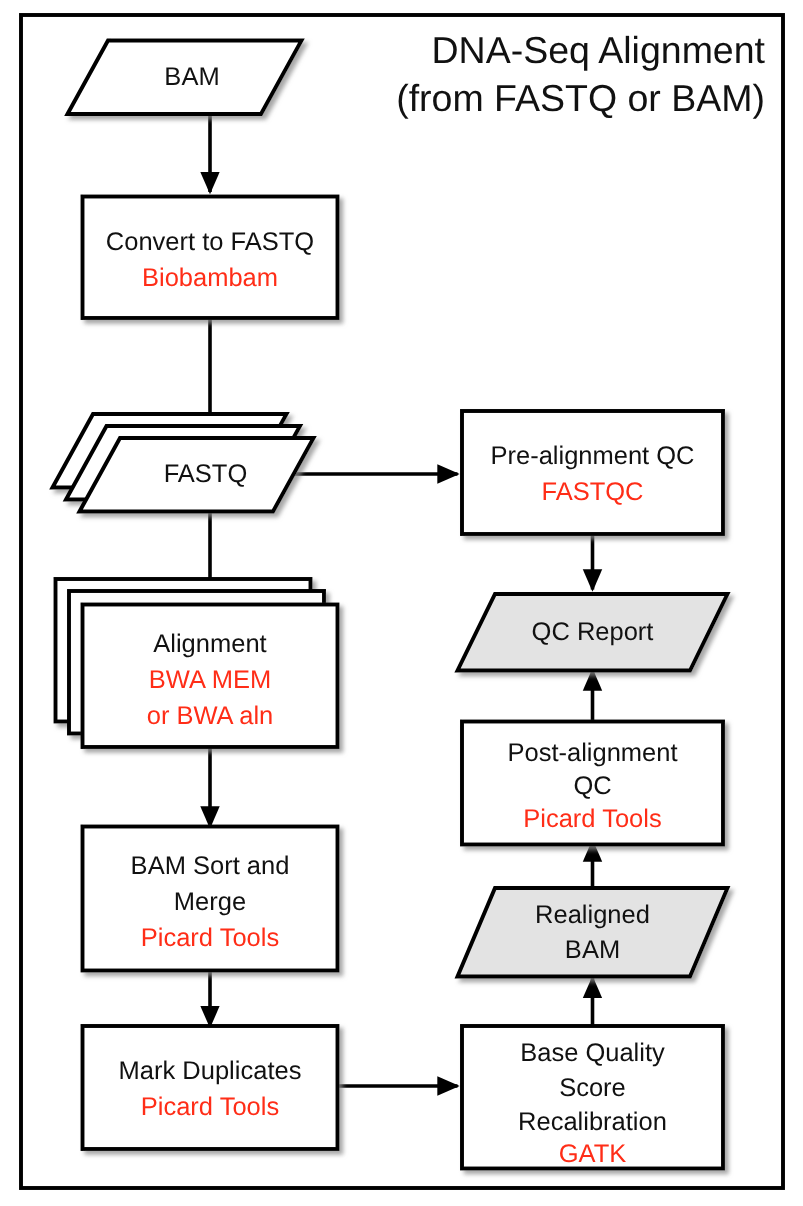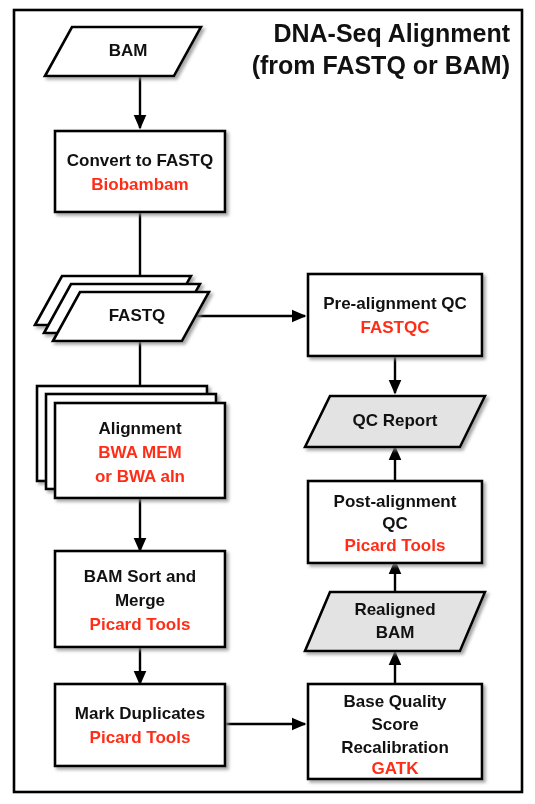--- a/index.html
+++ b/index.html
@@ -10,21 +10,20 @@
   body {
     width: 535px;
     height: 804px;
     font-family: "Liberation Sans", sans-serif;
     overflow: hidden;
   }
   #canvas {
     position: relative;
     width: 535px;
     height: 804px;
-    font-weight: bold;
   }
   svg.flow {
     position: absolute;
     top: 0;
     left: 0;
     width: 535px;
     height: 804px;
     display: block;
   }
   .node-text {

